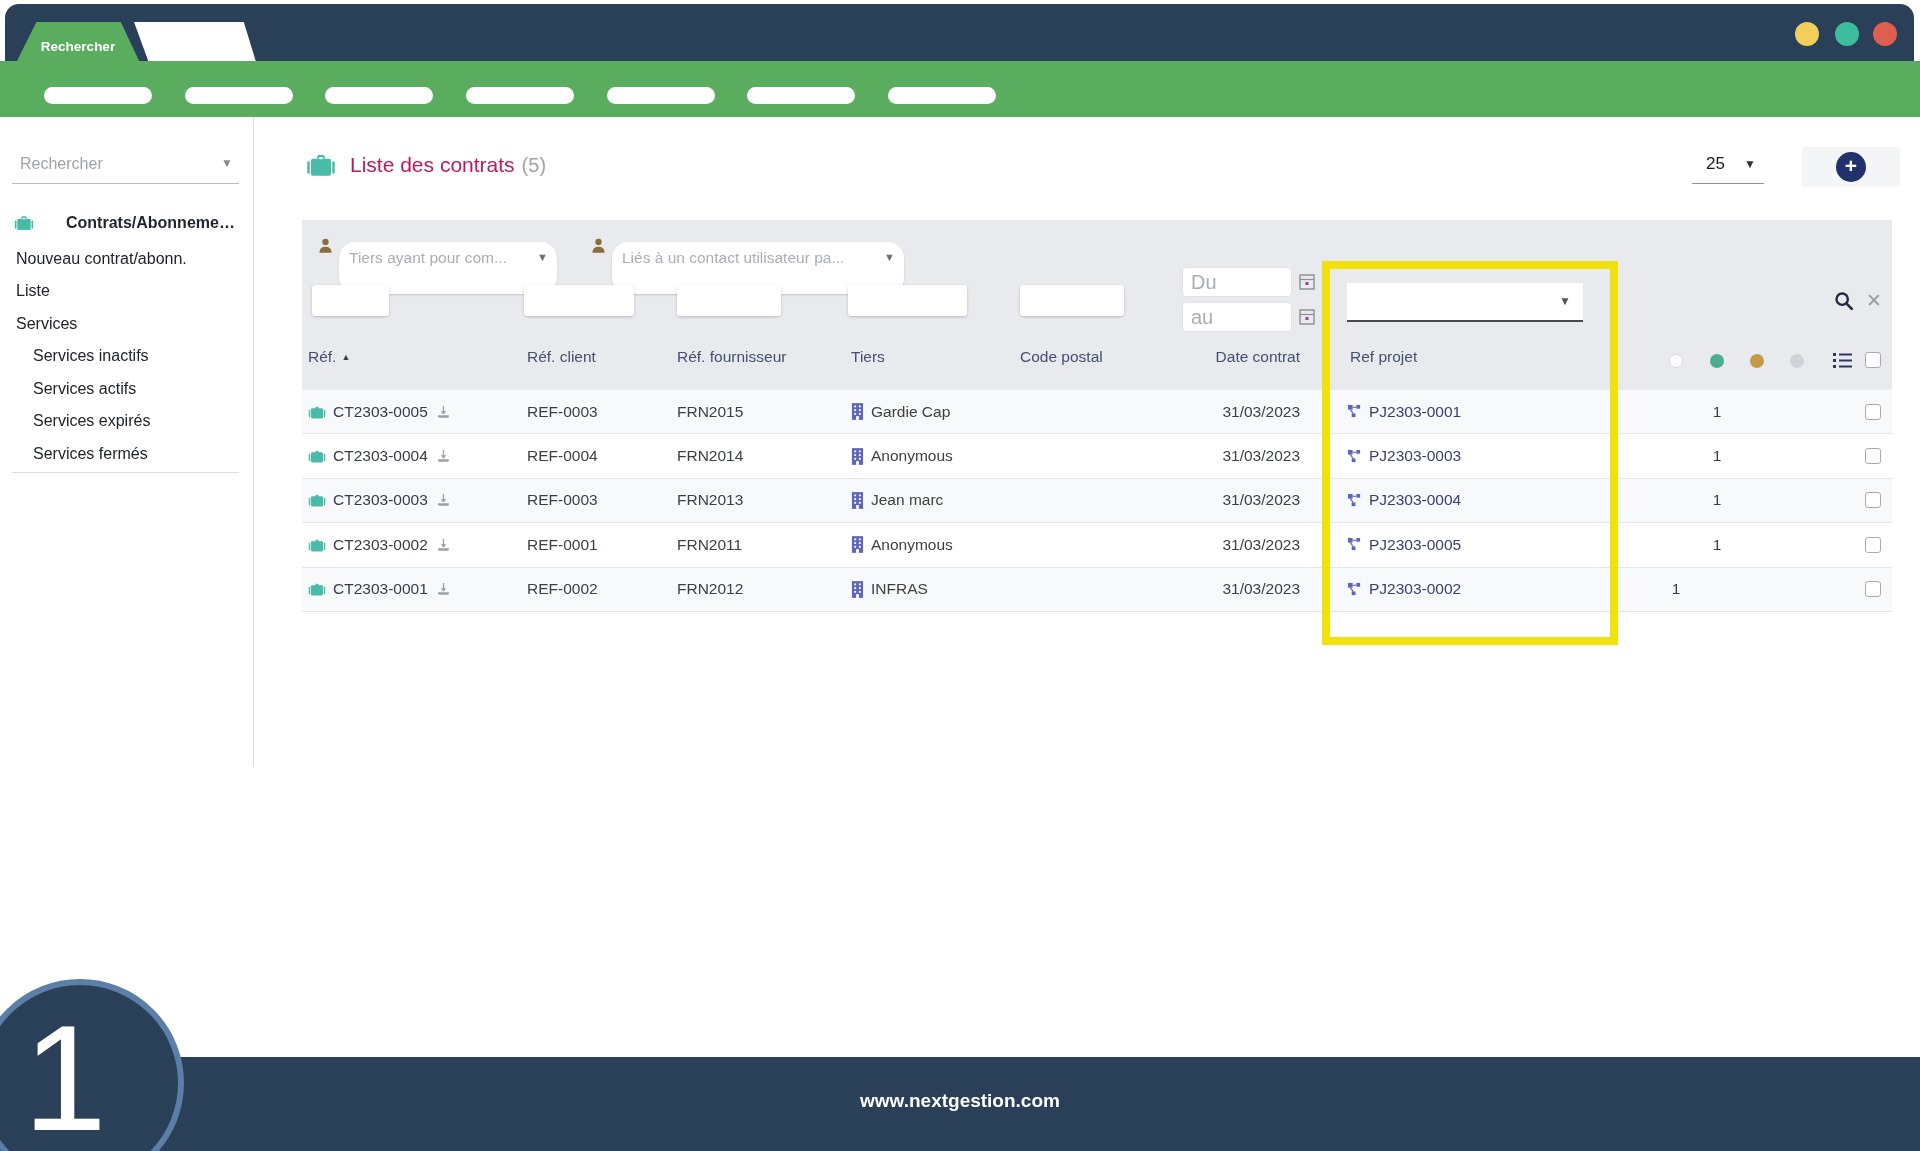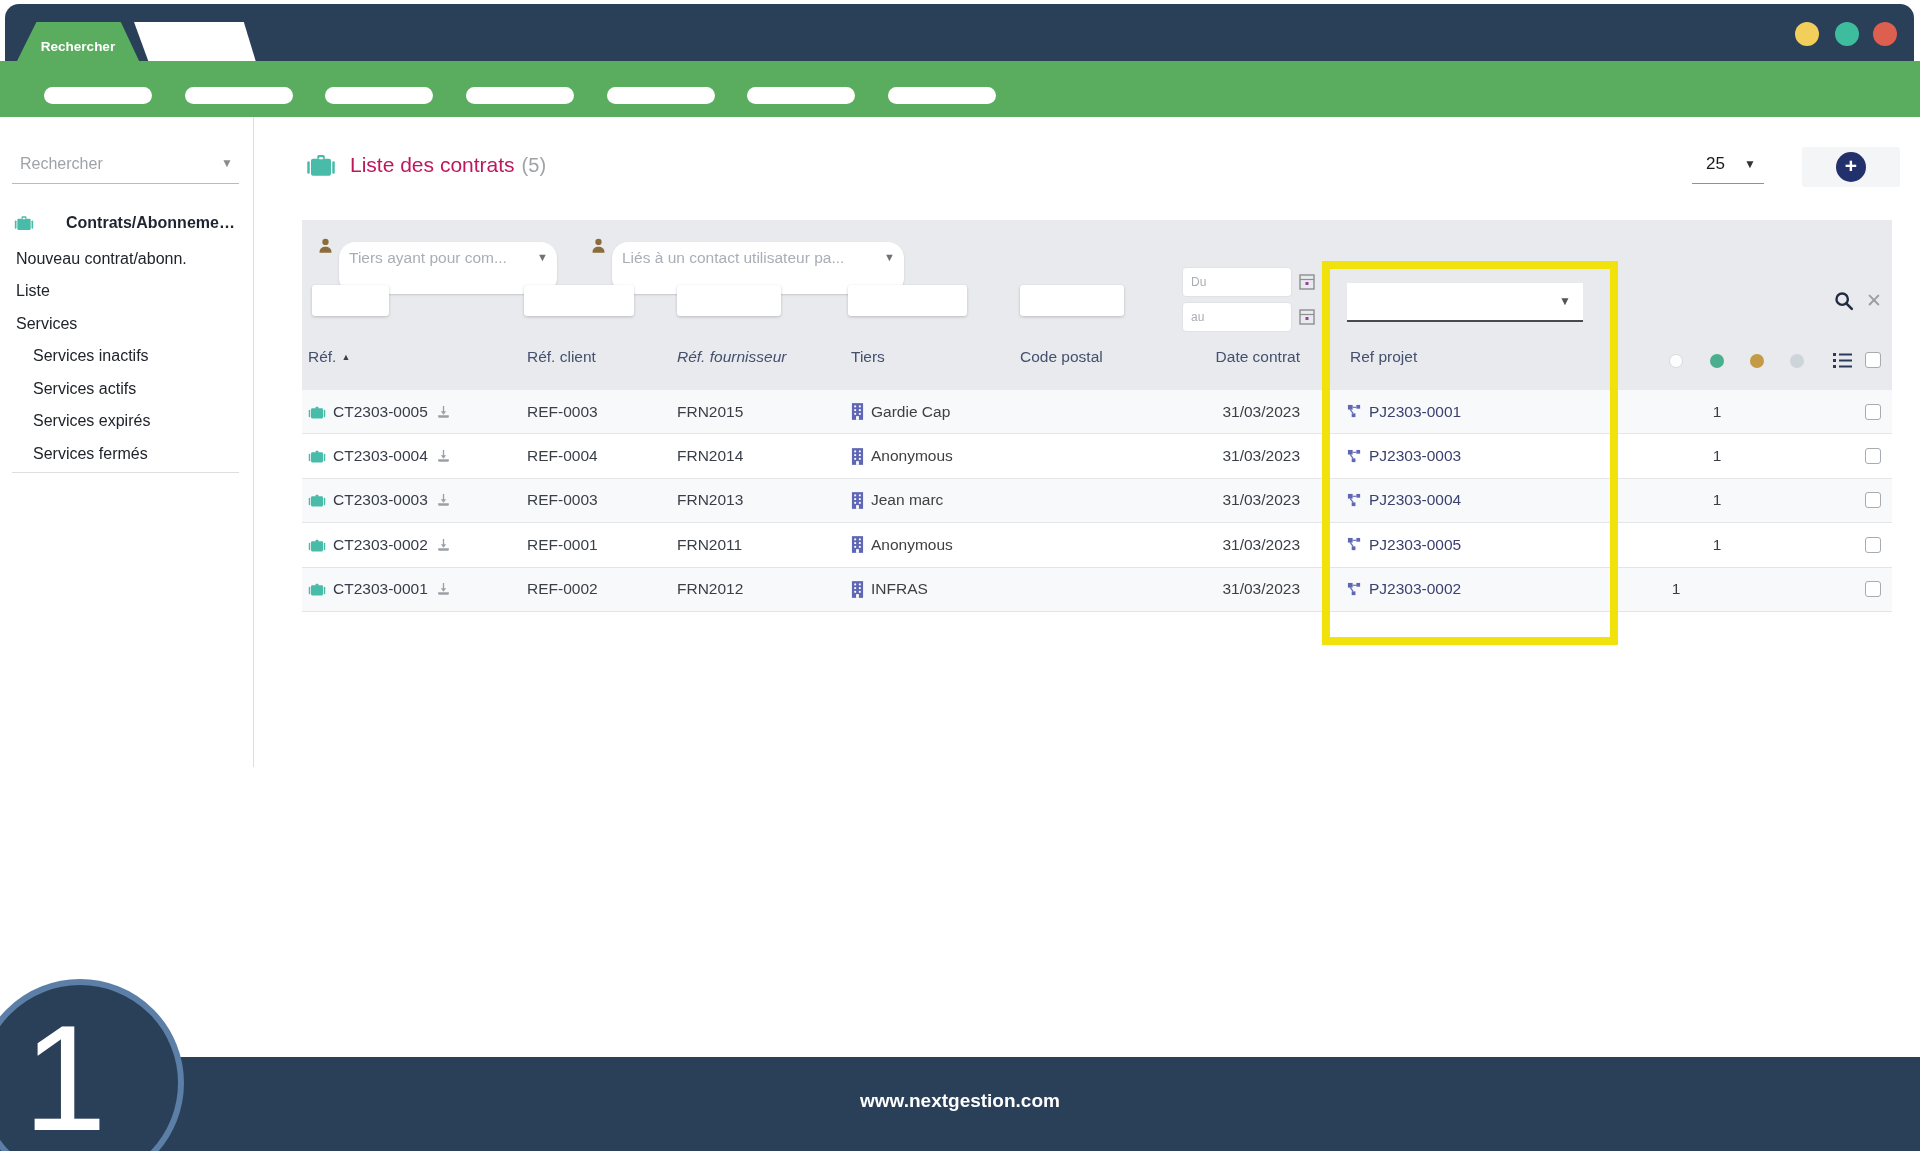--- a/index.html
+++ b/index.html
@@ -48,33 +48,33 @@
   .f-select .ph { position:absolute; left:10px; top:7px; font-size:15.5px; color:#A9AEB5; white-space:nowrap; }
   .f-select .chev { position:absolute; right:9px; top:9px; font-size:11px; color:#6E7276; }
   .fs-1 { left:37px; width:218px; }
   .fs-2 { left:310px; width:292px; }
   .f-input { position:absolute; top:65px; height:31px; border:none; border-radius:3px; background:#fff; box-shadow:0 1px 3px rgba(0,0,0,.2); outline:none; font-size:15px; color:#333; padding:0 6px; }
   .fi-1 { left:10px;  width:77px; }
   .fi-2 { left:222px; width:110px; }
   .fi-3 { left:375px; width:104px; }
   .fi-4 { left:546px; width:119px; }
   .fi-5 { left:718px; width:104px; }
-  .f-date { position:absolute; left:880px; width:110px; height:30px; border:1px solid #E0E2E5; border-radius:4px; background:#fff; outline:none; font-size:12px; color:#333; padding:0 8px; }
+  .f-date { position:absolute; left:880px; width:110px; height:30px; border:1px solid #E0E2E5; border-radius:4px; background:#fff; outline:none; font-size:20px; color:#333; padding:0 8px; }
   .f-date::placeholder, .f-input::placeholder { color:#A9AEB5; }
   .fd-1 { top:47px; } .fd-2 { top:82px; }
   .cal-icon { position:absolute; left:997px; width:16px; height:16px; }
   .ci-1 { top:54px; } .ci-2 { top:89px; }
   .proj-select { position:absolute; left:1045px; top:63px; width:236px; height:39px; background:#fff; border-bottom:2px solid #4A4A4A; cursor:pointer; }
   .proj-select .chev { position:absolute; right:12px; top:11px; font-size:12px; color:#555; }
   .f-search { position:absolute; left:1531px; top:70px; width:22px; height:22px; cursor:pointer; }
   .f-clear { position:absolute; left:1564px; top:69px; font-size:19px; font-weight:bold; color:#9A9EA3; cursor:pointer; }
 
   
   .hdr { position:absolute; top:128px; font-size:15.5px; color:#454F6E; white-space:nowrap; cursor:pointer; }
-  .h-ref { left:6px; } .h-refc { left:225px; } .h-frn { left:375px;font-style:italic; } .h-tiers { left:549px; }
+  .h-ref { left:6px; } .h-refc { left:225px; } .h-frn { left:375px; } .h-tiers { left:549px; }
   .h-cp { left:718px; } .h-date { left:848px; width:150px; text-align:right; } .h-pj { left:1048px; }
   .sort-arrow { font-size:9px; color:#3B3F49; margin-left:5px; vertical-align:2px; }
   .hdot { position:absolute; top:134px; width:14px; height:14px; border-radius:50%; }
   .hd-1 { left:1367px; background:#FDFDFD; border:1px solid #D8DCDF; }
   .hd-2 { left:1408px; background:#4BAE8F; }
   .hd-3 { left:1448px; background:#C49A44; }
   .hd-4 { left:1488px; background:#CDD5DA; }
   .hlist { position:absolute; left:1531px; top:132px; width:19px; height:17px; cursor:pointer; }
   .hcheck { position:absolute; left:1563px; top:132px; }
   .checkbox { width:16px; height:16px; background:#fff; border:1.5px solid #A6ACB2; border-radius:3px; cursor:pointer; }

